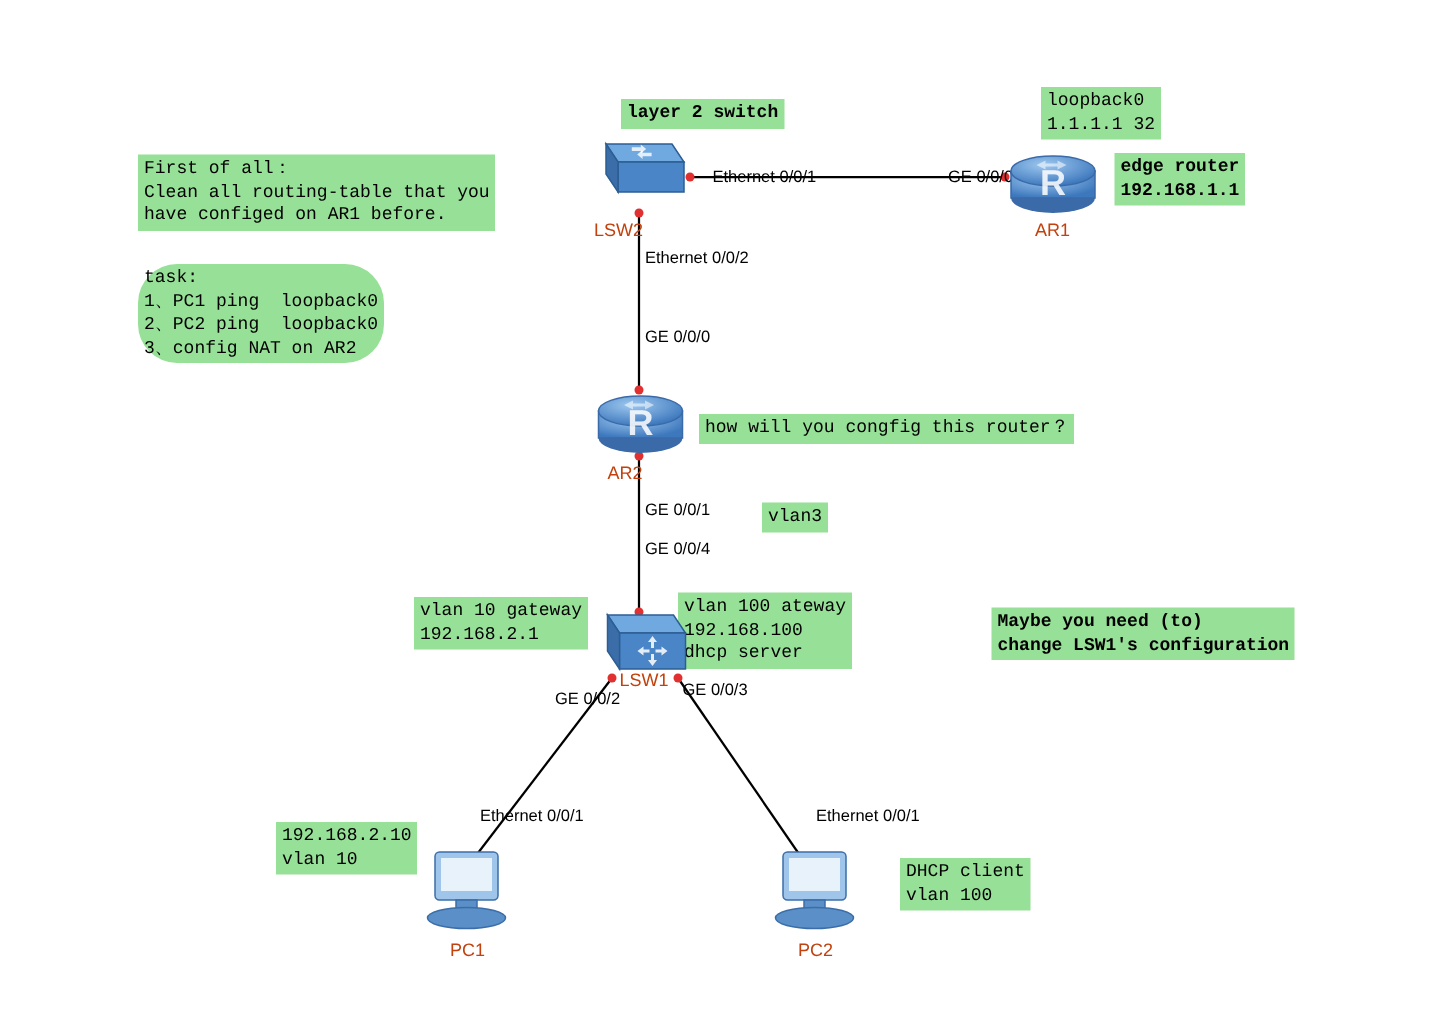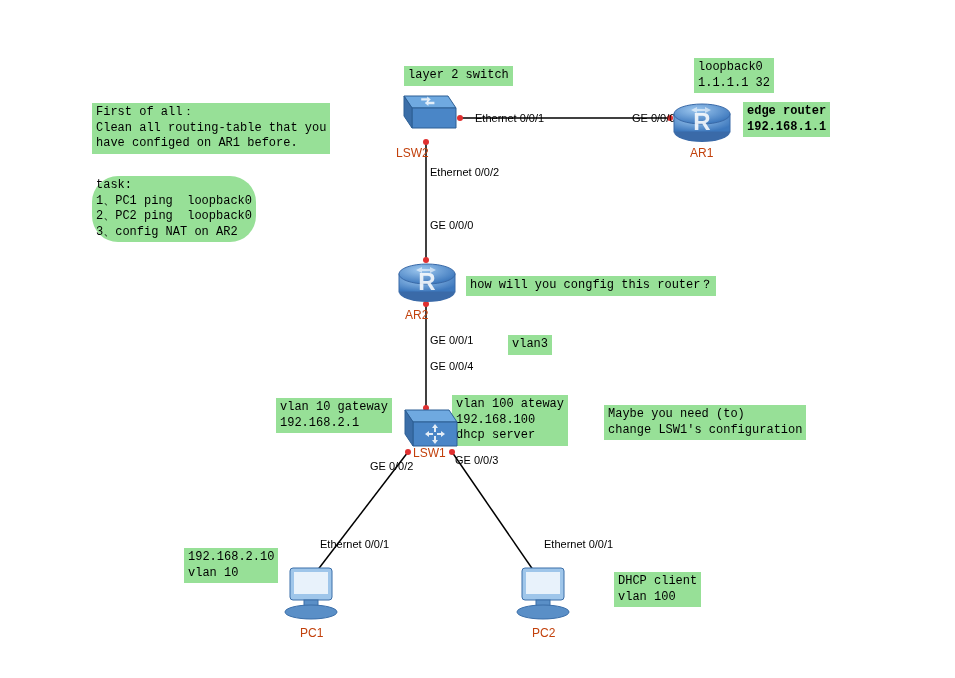--- a/index.html
+++ b/index.html
@@ -109,44 +109,44 @@
 
   <line x1="408" y1="452" x2="310" y2="580" stroke="#000" stroke-width="1.5"></line>
   <circle class="dot" cx="408" cy="452" r="3"></circle>
   <circle class="dot" cx="315" cy="574" r="3"></circle>
 
   <line x1="452" y1="452" x2="540" y2="580" stroke="#000" stroke-width="1.5"></line>
   <circle class="dot" cx="452" cy="452" r="3"></circle>
   <circle class="dot" cx="536" cy="574" r="3"></circle>
 </svg>
 
-<div class="note" style="left:404px; top:66px;">layer 2 switch</div>
+<div class="note" style="left:414px; top:66px;font-weight:bold;">layer 2 switch</div>
 <div class="note" style="left:694px; top:58px;">loopback0
 1.1.1.1 32</div>
 <div class="note" style="left:743px; top:102px;font-weight:bold;">edge router
 192.168.1.1</div>
 <div class="note" style="left:92px; top:103px;">First of all：
 Clean all routing-table that you
 have configed on AR1 before.</div>
 <div class="note" style="left:92px; top:176px;border-radius:26px;">task:
 1、PC1 ping  loopback0
 2、PC2 ping  loopback0
 3、config NAT on AR2</div>
 <div class="note" style="left:466px; top:276px;">how will you congfig this router？</div>
 <div class="note" style="left:508px; top:335px;">vlan3</div>
 <div class="note" style="left:276px; top:398px;">vlan 10 gateway
 192.168.2.1</div>
 <div class="note" style="left:452px; top:395px;">vlan 100 ateway
 192.168.100
 dhcp server</div>
-<div class="note" style="left:604px; top:405px;">Maybe you need (to)
+<div class="note" style="left:661px; top:405px;font-weight:bold;">Maybe you need (to)
 change LSW1's configuration</div>
 <div class="note" style="left:184px; top:548px;">192.168.2.10
 vlan 10</div>
-<div class="note" style="left:614px; top:572px;">DHCP client
+<div class="note" style="left:600px; top:572px;">DHCP client
 vlan 100</div>
 
 <div class="port-label" style="left:475px; top:112px;">Ethernet 0/0/1</div>
 <div class="port-label" style="left:632px; top:112px;">GE 0/0/0</div>
 <div class="port-label" style="left:430px; top:166px;">Ethernet 0/0/2</div>
 <div class="port-label" style="left:430px; top:219px;">GE 0/0/0</div>
 <div class="port-label" style="left:430px; top:334px;">GE 0/0/1</div>
 <div class="port-label" style="left:430px; top:360px;">GE 0/0/4</div>
 <div class="port-label" style="left:370px; top:460px;">GE 0/0/2</div>
 <div class="port-label" style="left:455px; top:454px;">GE 0/0/3</div>

